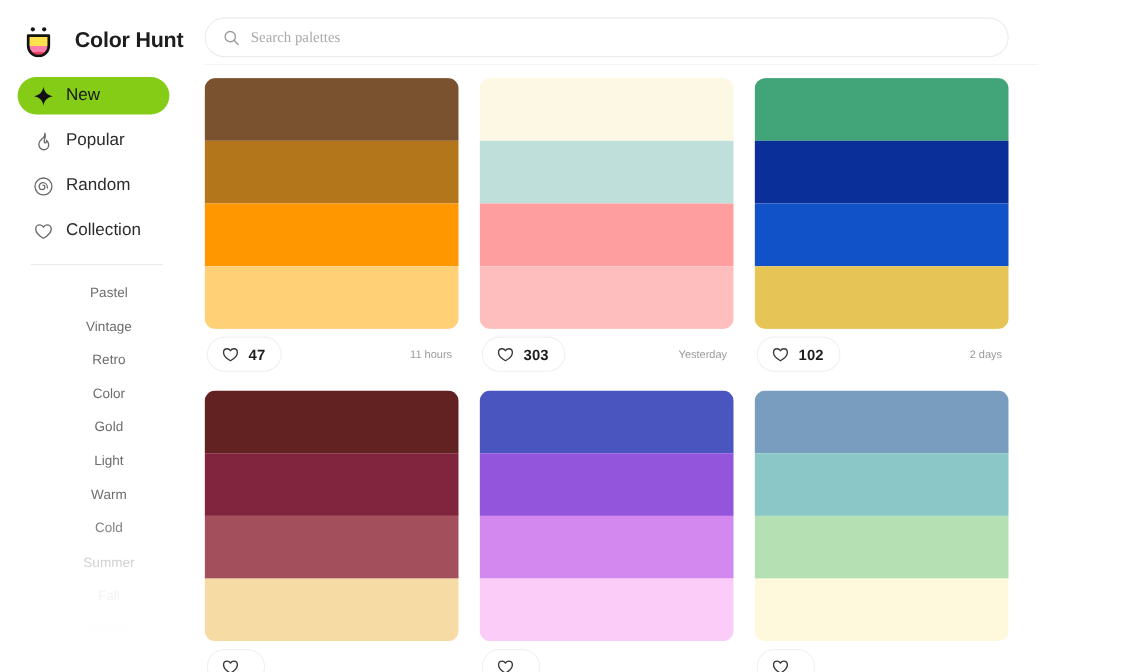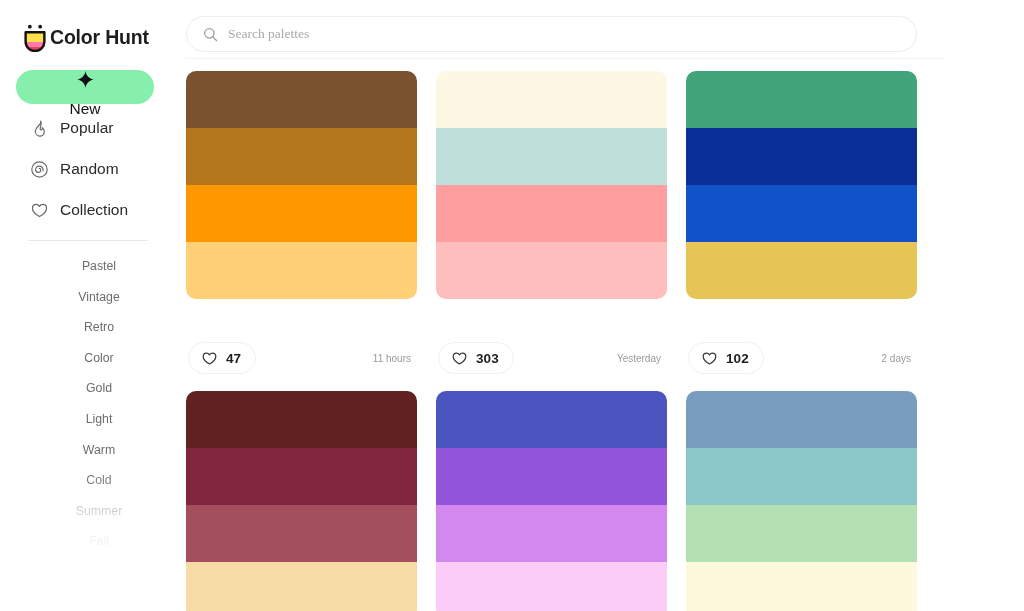--- a/index.html
+++ b/index.html
@@ -26,21 +26,21 @@
     left: 0; top: 0;
     width: 170px;
     height: 611px;
     background: #ffffff;
     overflow: hidden;
   }
 
   .brand {
     display: flex;
     align-items: center;
-    gap: 0;
+    gap: 18px;
     padding: 18px 0 0 20px;
     height: 56px;
   }
   .brand-logo {
     width: 30px;
     height: 30px;
     flex: 0 0 30px;
     display: block;
   }
   .brand-name {
@@ -58,21 +58,21 @@
   .nav-item {
     display: flex;
     align-items: center;
     gap: 11px;
     height: 34px;
     padding: 0 14px;
     border-radius: 17px;
     margin-bottom: 7px;
     cursor: pointer;
   }
-  .nav-item.active { background: #86efac; flex-direction: column; }
+  .nav-item.active { background: #84cc16; }
   .nav-ico {
     width: 19px;
     height: 19px;
     flex: 0 0 19px;
     display: flex;
     align-items: center;
     justify-content: center;
   }
   .nav-label {
     font-size: 15.5px;
@@ -177,21 +177,20 @@
     cursor: pointer;
   }
   .swatch { width: 100%; height: 25%; }
 
   .card-footer {
     height: 46px;
     display: flex;
     align-items: center;
     justify-content: space-between;
     padding: 0 2px;
-    margin-top: 36px;
   }
   .like-btn {
     display: flex;
     align-items: center;
     gap: 8px;
     height: 32px;
     padding: 0 14px 0 12px;
     border: 1px solid #f0f0f0;
     border-radius: 16px;
     background: #ffffff;

